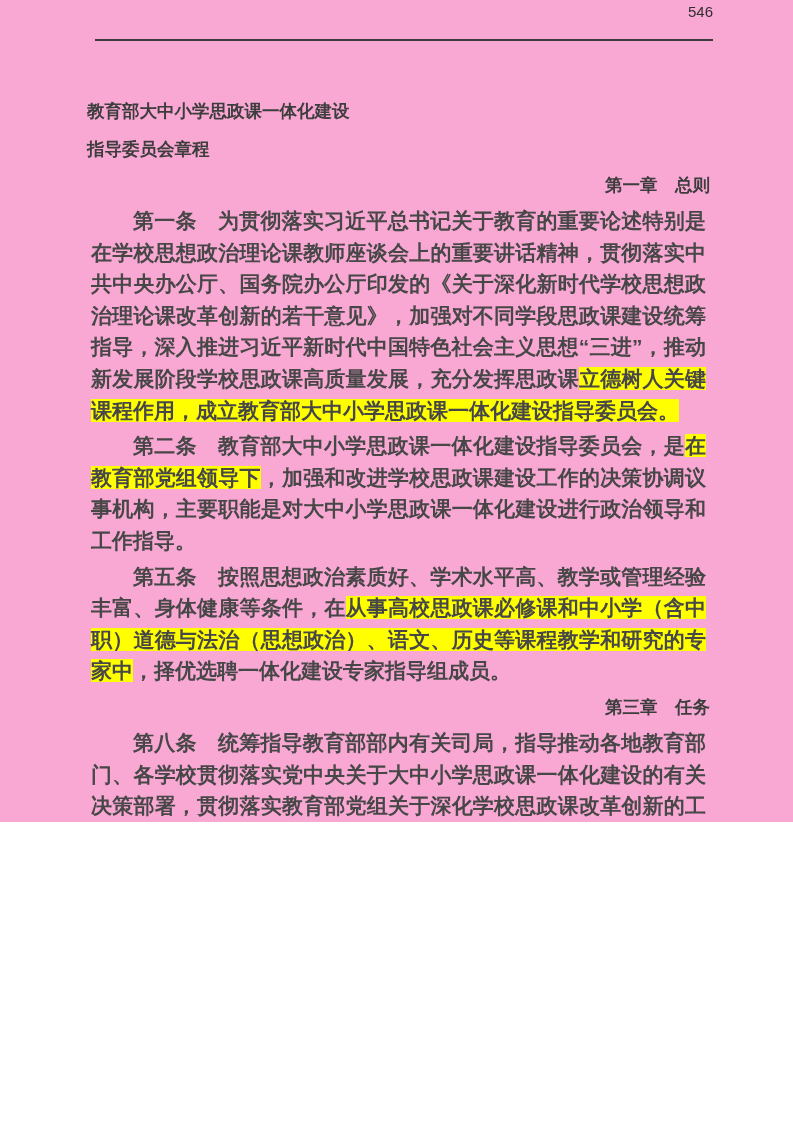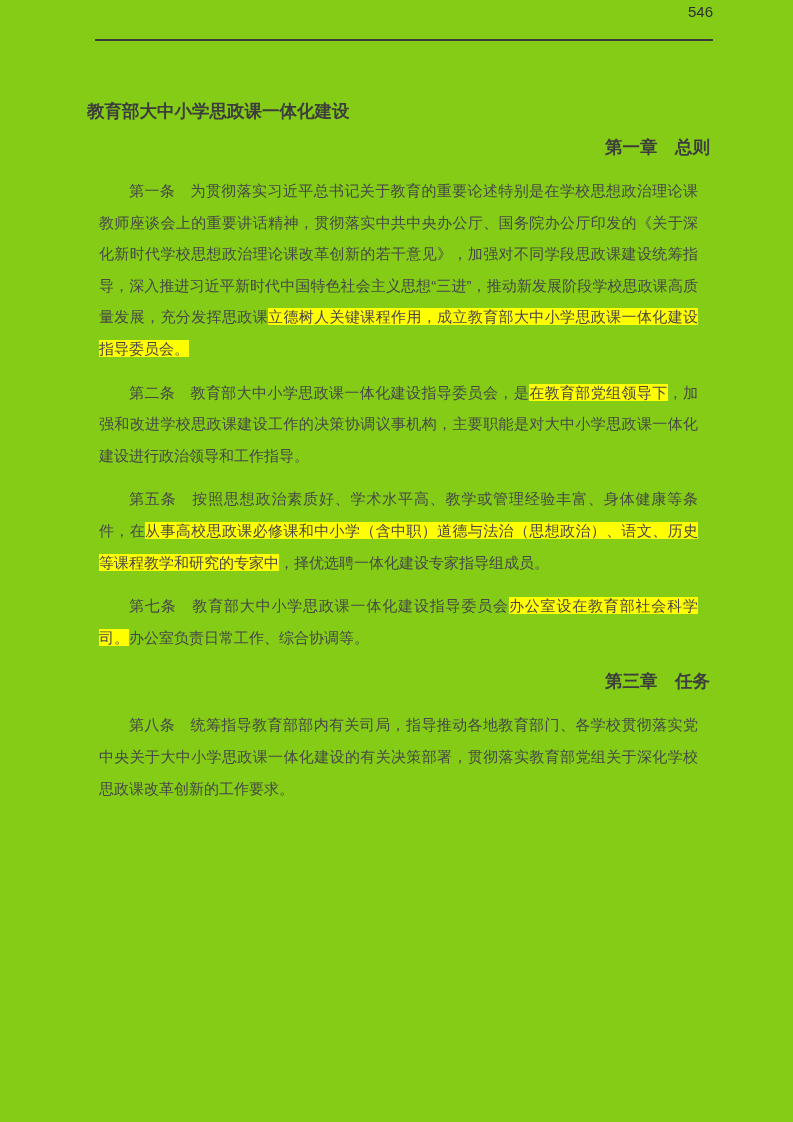--- a/index.html
+++ b/index.html
@@ -3,22 +3,22 @@
 <meta charset="utf-8">
 <style>
   html, body {
     margin: 0;
     padding: 0;
     background: #ffffff;
   }
   .page {
     position: relative;
     width: 793px;
-    height: 1122px;
-    background: #84cc16;
+    height: 822px;
+    background: #f9a8d4;
     font-family: "Liberation Sans", sans-serif;
     color: #474747;
     overflow: hidden;
   }
   .page-number {
     position: absolute;
     top: 2px;
     right: 80px;
     font-size: 15px;
     line-height: 20px;
@@ -46,43 +46,44 @@
   }
   .chapter {
     text-align: right;
     font-weight: bold;
     font-size: 17.5px;
     line-height: 32px;
     margin: 1px 0 2px 0;
     color: #3d3d3d;
   }
   p.para {
-    margin: 12px;
-    font-size: 15px;
+    margin: 4px;
+    font-size: 21px;
     line-height: 31.6px;
     text-align: justify;
     text-justify: inter-character;
     text-indent: 2em;
     color: #474747;
     word-break: break-all;
+    font-weight: bold;
   }
   .seg { color: inherit; }
   .hl { background: #ffff00; }
 </style>
 </head>
 <body>
 
 <div class="page">
   <div class="page-number">546</div>
   <div class="top-rule"></div>
   <div class="content">
     <div class="doc-title">教育部大中小学思政课一体化建设</div>
+    <div class="doc-title">指导委员会章程</div>
     <div>
         <div class="chapter">第一章　总则</div>
         <p class="para"><span class="seg">第一条　为贯彻落实习近平总书记关于教育的重要论述特别是在学校思想政治理论课教师座谈会上的重要讲话精神，贯彻落实中共中央办公厅、国务院办公厅印发的《关于深化新时代学校思想政治理论课改革创新的若干意见》，加强对不同学段思政课建设统筹指导，深入推进习近平新时代中国特色社会主义思想“三进”，推动新发展阶段学校思政课高质量发展，充分发挥思政课</span><span class="seg hl">立德树人关键课程作用，成立教育部大中小学思政课一体化建设指导委员会。</span></p>
         <p class="para"><span class="seg">第二条　教育部大中小学思政课一体化建设指导委员会，是</span><span class="seg hl">在教育部党组领导下</span><span class="seg">，加强和改进学校思政课建设工作的决策协调议事机构，主要职能是对大中小学思政课一体化建设进行政治领导和工作指导。</span></p>
         <p class="para"><span class="seg">第五条　按照思想政治素质好、学术水平高、教学或管理经验丰富、身体健康等条件，在</span><span class="seg hl">从事高校思政课必修课和中小学（含中职）道德与法治（思想政治）、语文、历史等课程教学和研究的专家中</span><span class="seg">，择优选聘一体化建设专家指导组成员。</span></p>
-        <p class="para"><span class="seg">第七条　教育部大中小学思政课一体化建设指导委员会</span><span class="seg hl">办公室设在教育部社会科学司。</span><span class="seg">办公室负责日常工作、综合协调等。</span></p>
         <div class="chapter">第三章　任务</div>
         <p class="para"><span class="seg">第八条　统筹指导教育部部内有关司局，指导推动各地教育部门、各学校贯彻落实党中央关于大中小学思政课一体化建设的有关决策部署，贯彻落实教育部党组关于深化学校思政课改革创新的工作要求。</span></p>
       </div>
   </div>
 </div>
 
 </body></html>

